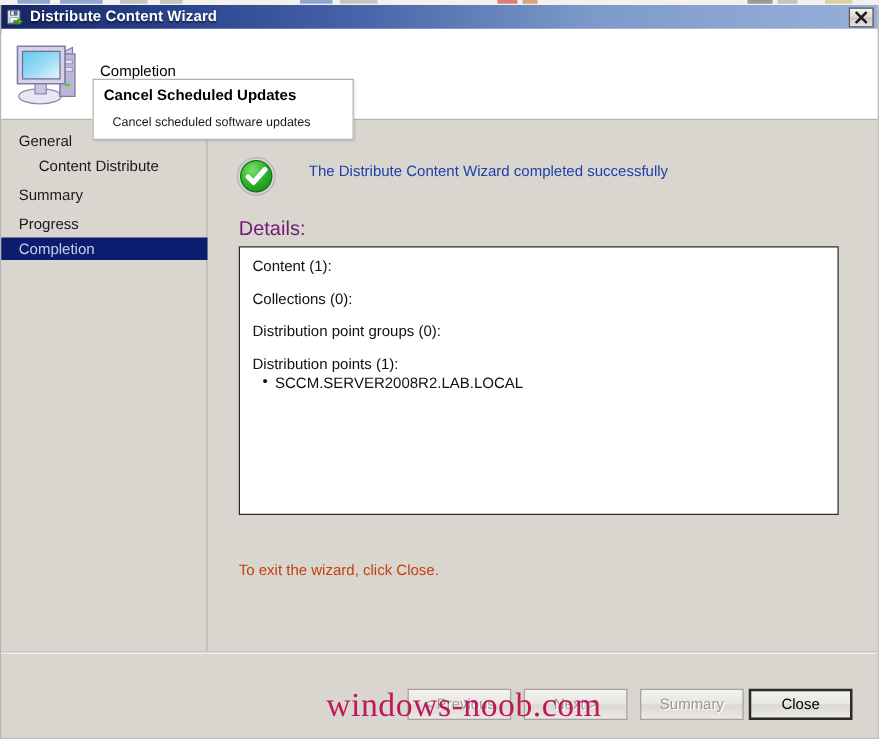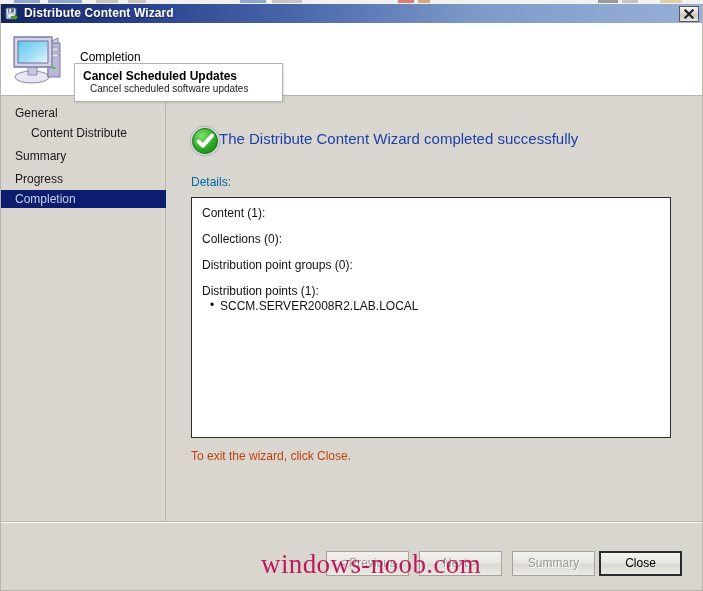--- a/index.html
+++ b/index.html
@@ -109,21 +109,21 @@
     border: 1px solid #b3b3b3;
     box-sizing: border-box;
     padding: 5px 8px 7px 8px;
     box-shadow: 1px 1px 2px rgba(0,0,0,.12);
     z-index: 40;
   }
   .tooltip .tt-title {
     font-size: 12px;
     font-weight: bold;
     color: #000;
-    margin-bottom: 0;
+    margin-bottom: 10px;
   }
   .tooltip .tt-body {
     font-size: 10px;
     color: #1a1a1a;
     padding-left: 7px;
   }
 
   
   .sidebar {
     position: absolute;
@@ -161,36 +161,36 @@
     height: 425px;
     background: #d9d6d0;
   }
   .result-icon {
     position: absolute;
     left: 22px; top: 29px;
     width: 32px; height: 32px;
   }
   .result-title {
     position: absolute;
-    left: 52px; top: 34px;
-    font-size: 15px;
+    left: 80px; top: 34px;
+    font-size: 12px;
     color: #1d3fa8;
     white-space: nowrap;
   }
   .details-label {
     position: absolute;
     left: 24px; top: 79px;
-    font-size: 12px;
-    color: #0369a1;
+    font-size: 16px;
+    color: #701a75;
   }
   .details-box {
     position: absolute;
     left: 24px; top: 101px;
     width: 480px;
-    height: 241px;
+    height: 215px;
     background: #ffffff;
     border: 1px solid #2b2b2b;
     box-sizing: border-box;
     overflow: hidden;
   }
   .details-inner {
     padding: 8px 10px;
     font-size: 12px;
     color: #111;
     line-height: 15px;

